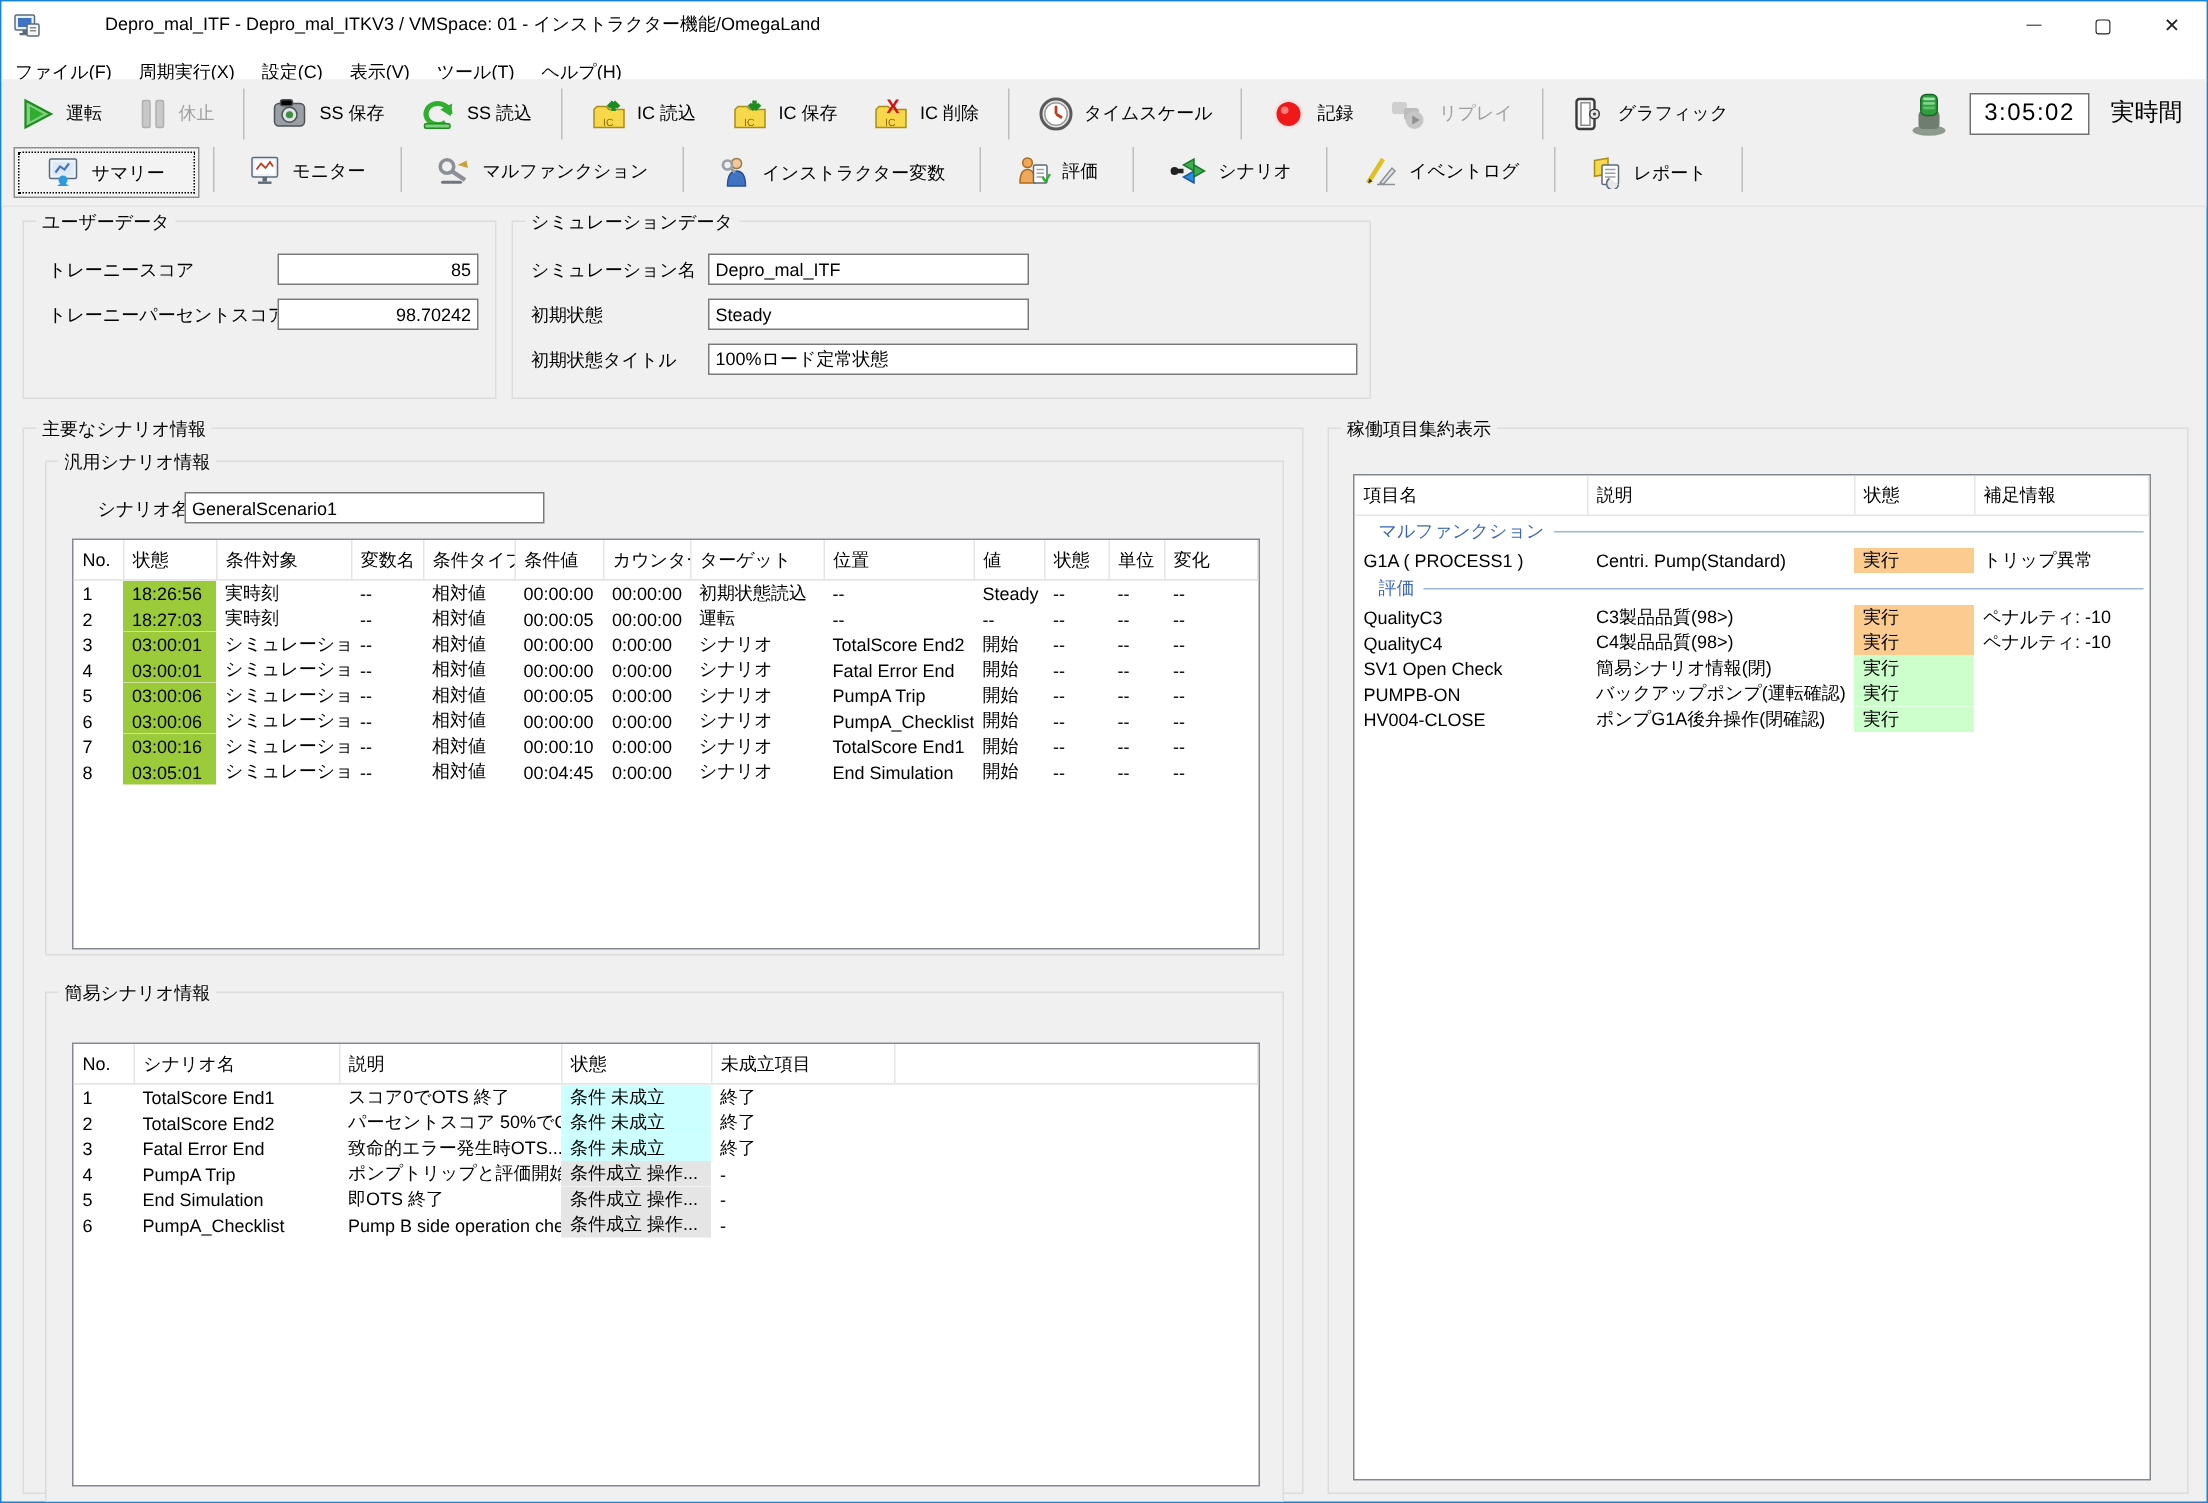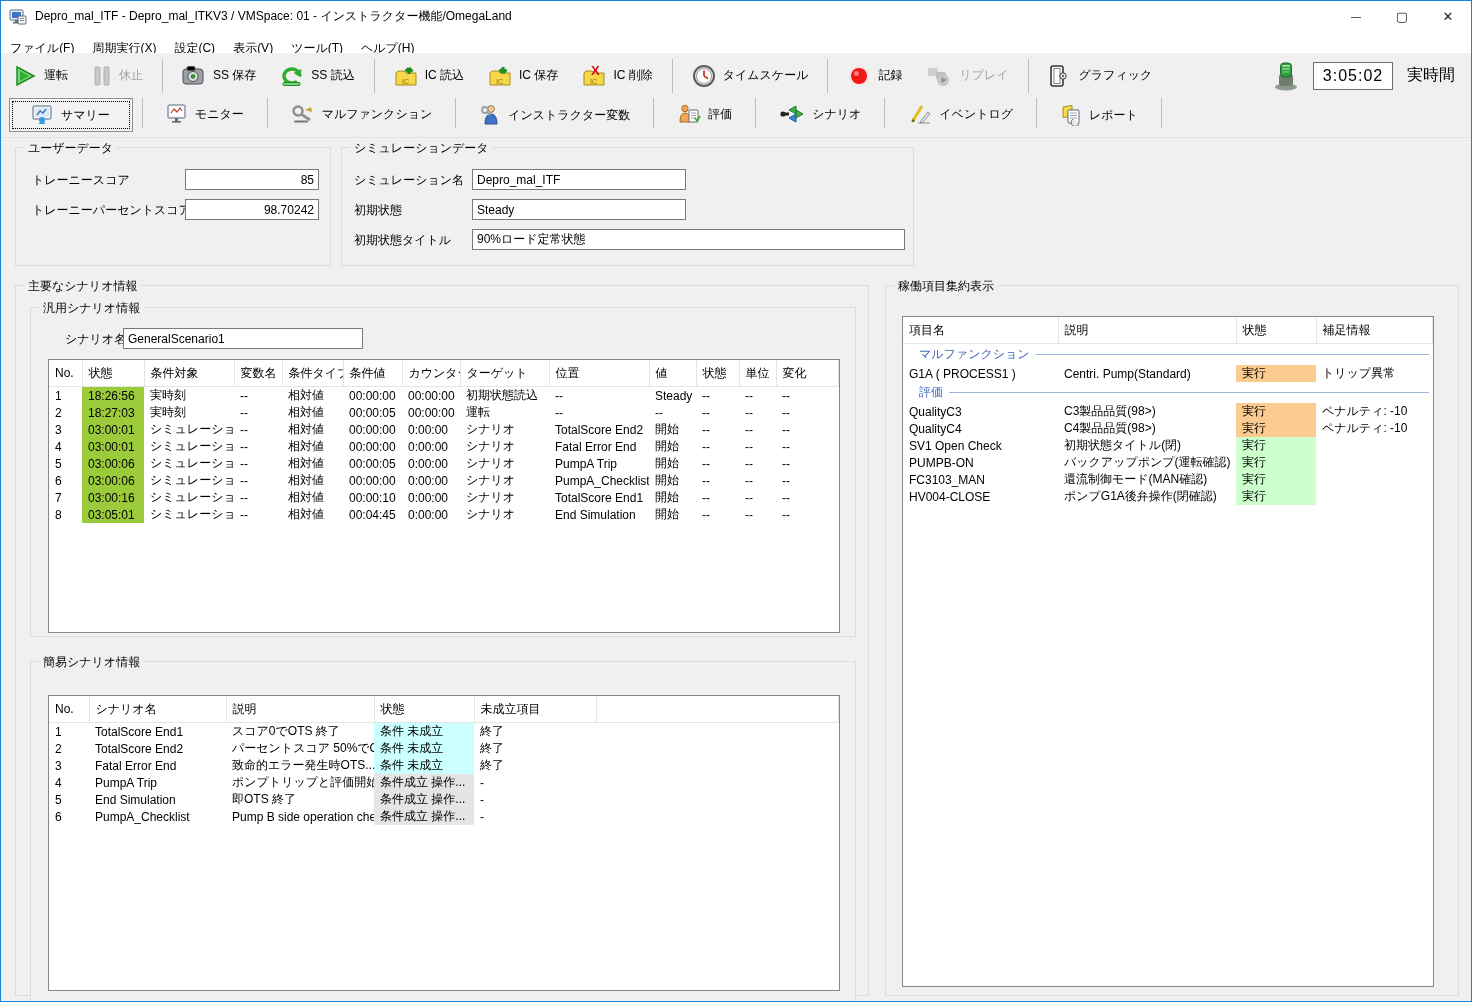--- a/index.html
+++ b/index.html
@@ -1,19 +1,19 @@
 <!DOCTYPE html>
 <html><head>
 <meta charset="utf-8">
 <style>
   html,body{margin:0;padding:0;background:#cfcfcf;}
   body{width:1472px;height:1002px;position:relative;font-family:"Liberation Sans","DejaVu Sans",sans-serif;font-size:12px;color:#000;}
   .window{position:absolute;left:0;top:0;width:1470px;height:1000px;border:1px solid #1883d7;background:#f0f0f0;overflow:hidden;}
   
-  .titlebar{position:absolute;left:0;top:0;width:100%;height:31px;background:#fff;display:flex;align-items:center;}
+  .titlebar{position:absolute;left:0;top:0;width:100%;height:31px;background:#fff;display:flex;align-items:center;gap:35px;}
   .app-icon{margin-left:8px;width:18px;height:18px;flex:0 0 auto;}
   .title-text{margin-left:8px;font-size:12px;white-space:nowrap;}
   .win-controls{margin-left:auto;display:flex;height:100%;}
   .win-btn{width:46px;height:100%;display:flex;align-items:center;justify-content:center;font-size:13px;color:#222;}
   
   .menubar{position:absolute;left:0;top:31px;width:100%;height:21px;background:#fff;display:flex;align-items:center;border-bottom:1px solid #ececec;}
   .menu-item{padding:2px 9px;white-space:nowrap;margin-top:12px;}
   
   .toolbar{position:absolute;left:0;top:52px;width:100%;height:45px;display:flex;align-items:center;background:#f0f0f0;}
   .tb-btn{display:flex;align-items:center;gap:7px;padding:5px 12px;white-space:nowrap;}
@@ -329,21 +329,21 @@
     <div class="fld num" style="left:169px;top:51px;width:134px;height:21px;">98.70242</div>
   </div>
 
   <div class="groupbox" style="left:340px;top:146px;width:573px;height:119px;">
     <span class="gb-title">シミュレーションデータ</span>
     <span class="fld-label" style="left:12px;top:24px;">シミュレーション名</span>
     <div class="fld" style="left:130px;top:21px;width:214px;height:21px;">Depro_mal_ITF</div>
     <span class="fld-label" style="left:12px;top:54px;">初期状態</span>
     <div class="fld" style="left:130px;top:51px;width:214px;height:21px;">Steady</div>
     <span class="fld-label" style="left:12px;top:84px;">初期状態タイトル</span>
-    <div class="fld" style="left:130px;top:81px;width:433px;height:21px;">90%ロード定常状態</div>
+    <div class="fld" style="left:130px;top:81px;width:433px;height:21px;">100%ロード定常状態</div>
   </div>
 
   <div class="groupbox" style="left:14px;top:284px;width:854px;height:711px;">
     <span class="gb-title">主要なシナリオ情報</span>
 
     <div class="groupbox" style="left:14px;top:21px;width:826px;height:330px;">
       <span class="gb-title">汎用シナリオ情報</span>
       <span class="fld-label" style="left:34px;top:23px;">シナリオ名</span>
       <div class="fld" style="left:92px;top:20px;width:240px;height:21px;">GeneralScenario1</div>
       <div class="lv" style="left:17px;top:51px;width:792px;height:274px;">
@@ -631,37 +631,31 @@
               <td>ペナルティ: -10</td>
             </tr>
             <tr>
               <td>QualityC4</td>
               <td>C4製品品質(98&gt;)</td>
               <td class="st-orange">実行</td>
               <td>ペナルティ: -10</td>
             </tr>
             <tr>
               <td>SV1 Open Check</td>
-              <td>初期状態タイトル(閉)</td>
+              <td>簡易シナリオ情報(閉)</td>
               <td class="st-ok">実行</td>
               <td></td>
             </tr>
             <tr>
               <td>PUMPB-ON</td>
               <td>バックアップポンプ(運転確認)</td>
               <td class="st-ok">実行</td>
               <td></td>
             </tr>
             <tr>
-              <td>FC3103_MAN</td>
-              <td>還流制御モード(MAN確認)</td>
-              <td class="st-ok">実行</td>
-              <td></td>
-            </tr>
-            <tr>
               <td>HV004-CLOSE</td>
               <td>ポンプG1A後弁操作(閉確認)</td>
               <td class="st-ok">実行</td>
               <td></td>
             </tr>
           </tbody>
       </table>
     </div>
   </div>
 

